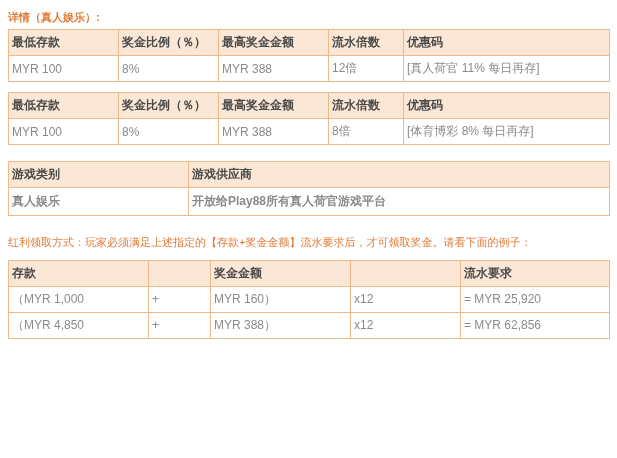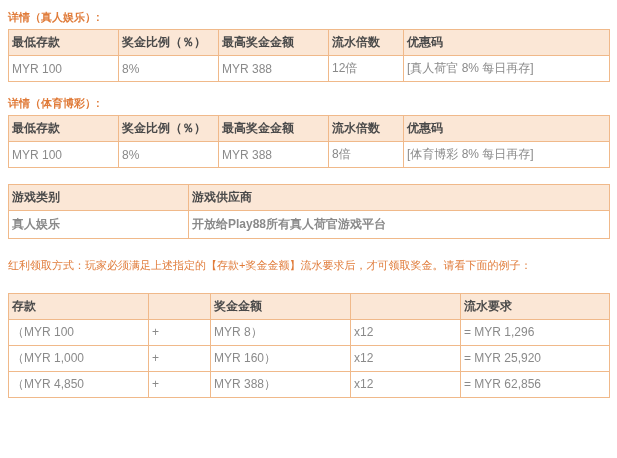--- a/index.html
+++ b/index.html
@@ -49,21 +49,21 @@
     height: 17px;
   }
   table.tbl td {
     background: #ffffff;
     color: #8a8a8a;
     height: 17px;
   }
   .rules-note {
     color: #e07b39;
     font-size: 11px;
-    margin: 3px 0 19px 0;
+    margin: 3px 0 9px 0;
     line-height: 1.4;
   }
   .supplier-cell {
     text-align: center;
     color: #8a8a8a;
     line-height: 1.6;
     padding: 10px 8px;
   }
   .supplier-name {
     color: #8a8a8a;
@@ -94,28 +94,27 @@
         <th>流水倍数</th>
         <th>优惠码</th>
       </tr>
     </thead>
     <tbody>
       <tr>
         <td>MYR 100</td>
         <td>8%</td>
         <td>MYR 388</td>
         <td>12倍</td>
-        <td>[真人荷官 8% 每日再存]</td>
+        <td>[真人荷官 11% 每日再存]</td>
       </tr>
     </tbody>
   </table>
 
   <div class="spacer-sm"></div>
 
-  <div class="section-title">详情（体育博彩）:</div>
   <table class="tbl">
     <colgroup>
       <col style="width:110px">
       <col style="width:100px">
       <col style="width:110px">
       <col style="width:75px">
       <col style="width:206px">
     </colgroup>
     <thead>
       <tr>
@@ -173,27 +172,20 @@
       <tr>
         <th>存款</th>
         <th></th>
         <th>奖金金额</th>
         <th></th>
         <th>流水要求</th>
       </tr>
     </thead>
     <tbody>
       <tr>
-        <td>（MYR 100</td>
-        <td>+</td>
-        <td>MYR 8）</td>
-        <td>x12</td>
-        <td>= MYR 1,296</td>
-      </tr>
-      <tr>
         <td>（MYR 1,000</td>
         <td>+</td>
         <td>MYR 160）</td>
         <td>x12</td>
         <td>= MYR 25,920</td>
       </tr>
       <tr>
         <td>（MYR 4,850</td>
         <td>+</td>
         <td>MYR 388）</td>

